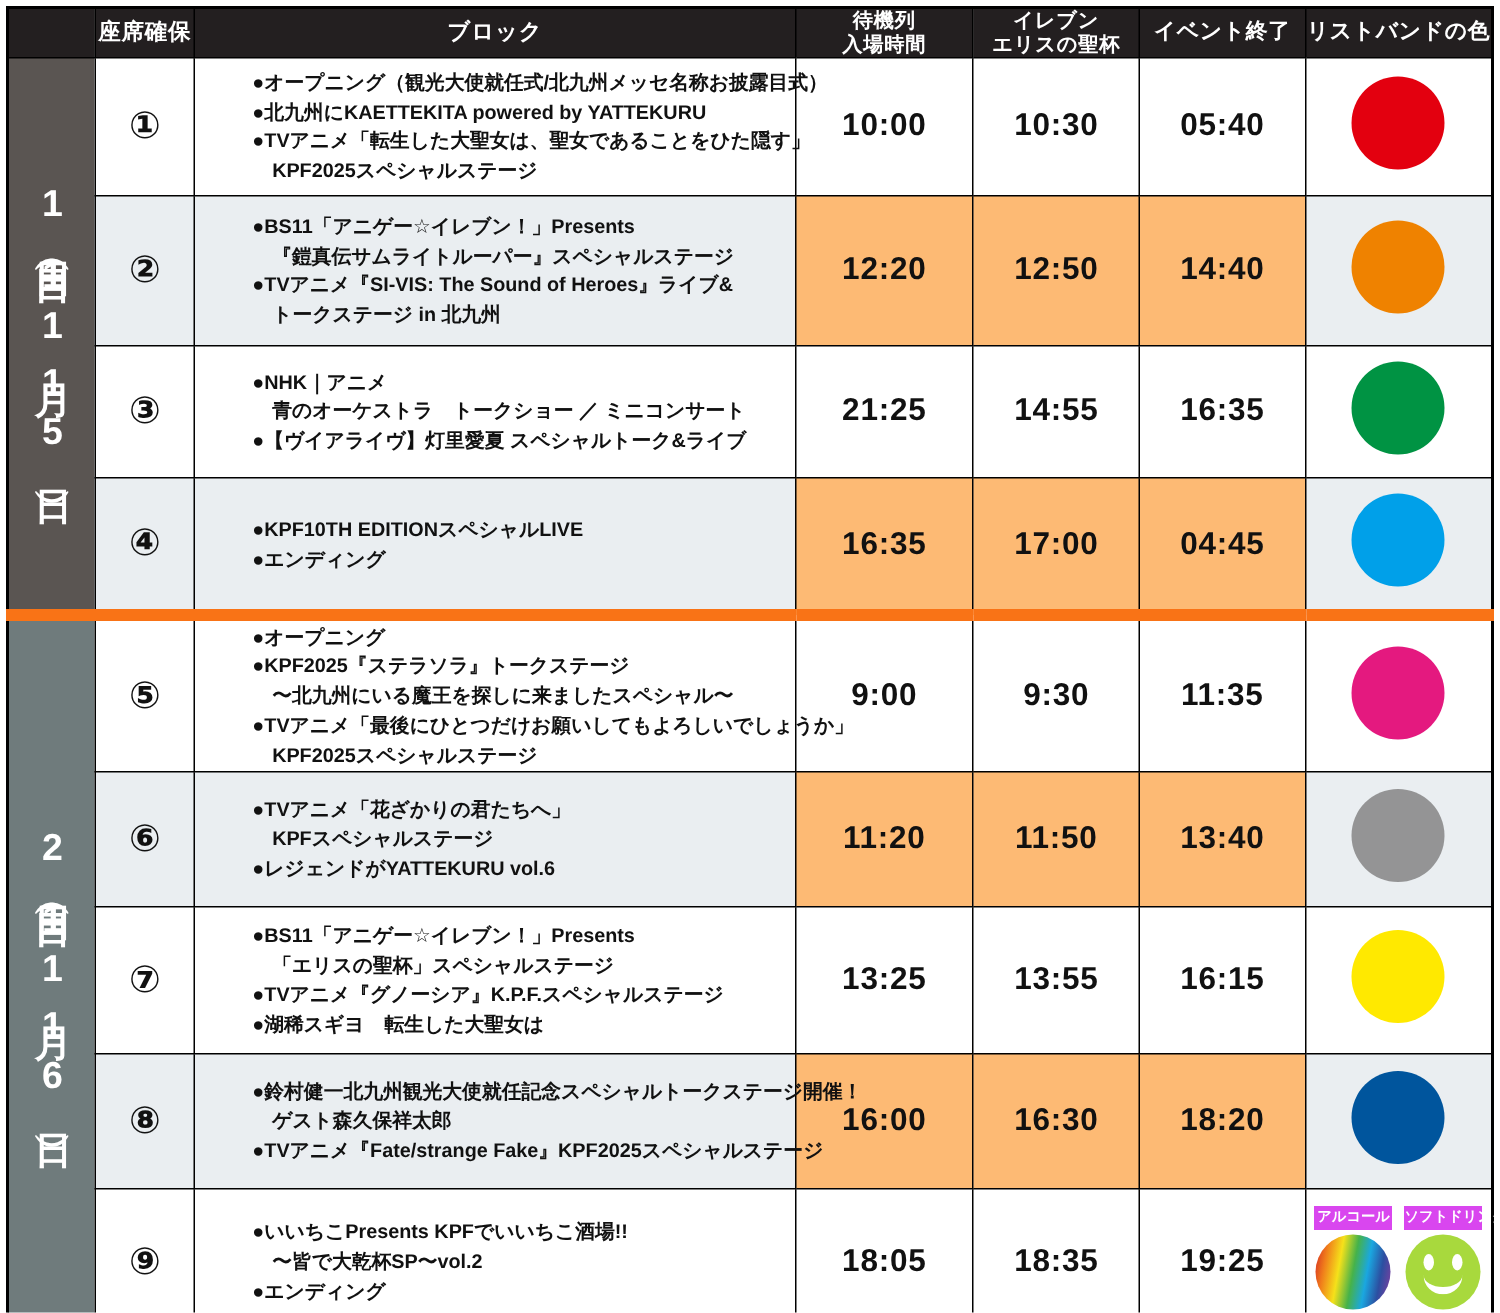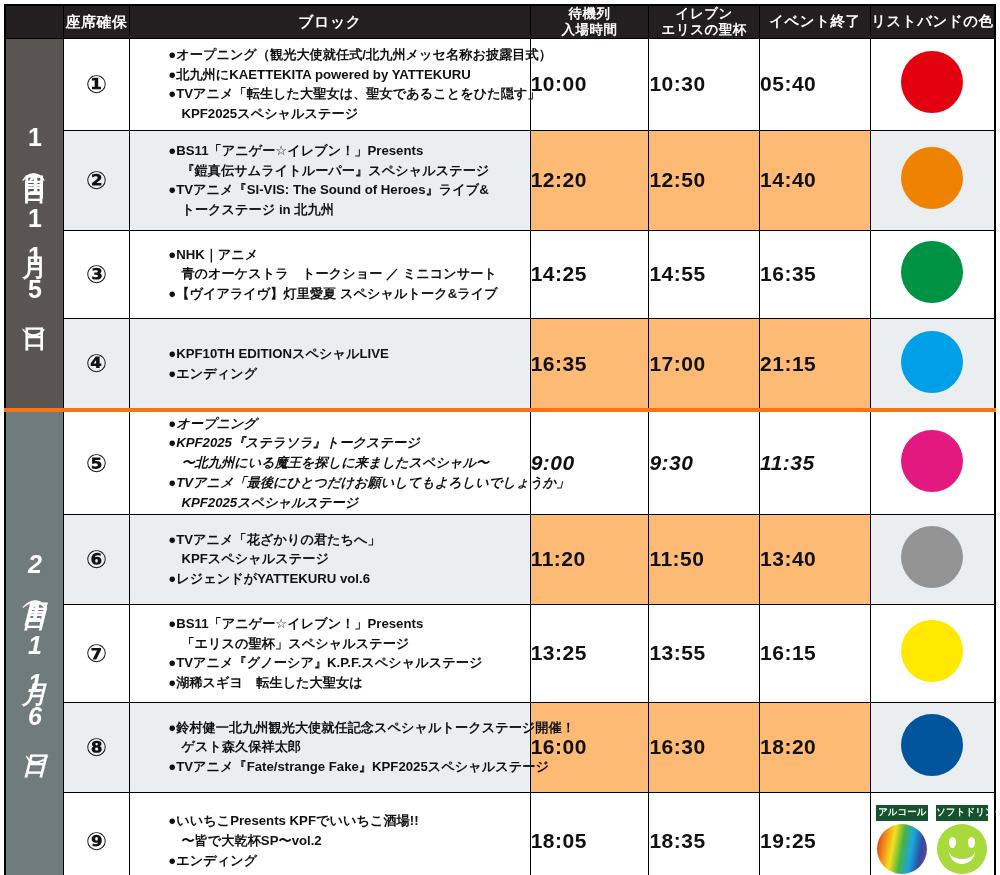--- a/index.html
+++ b/index.html
@@ -85,21 +85,21 @@
     font-size: 13.2px;
     line-height: 1.5;
     font-weight: bold;
     color: #111;
   }
   td.block.alt { background: #eaeef1; }
   td.block .line { white-space: nowrap; margin-left: 38px; }
 
   
   td.time {
-    text-align: left;
+    text-align: center;
     vertical-align: middle;
     font-size: 21px;
     font-weight: bold;
     background: #ffffff;
     color: #111;
     letter-spacing: 0.5px;
   }
   td.time.alt { background: #fdba74; }
 
   
@@ -115,21 +115,21 @@
     display: inline-block;
   }
   .dual {
     display: flex;
     justify-content: center;
     align-items: flex-start;
     gap: 8px;
   }
   .dual .item { width: 52px; }
   .dual .cap {
-    background: #14532d;
+    background: #d946ef;
     color: #fff;
     font-size: 9.5px;
     font-weight: bold;
     padding: 1px 0 2px;
     letter-spacing: 0px;
     margin-bottom: 3px;
     white-space: nowrap;
   }
   .dot-sm {
     width: 50px; height: 50px;
@@ -148,21 +148,21 @@
   }
   .smiley .eye.l { left: 12px; }
   .smiley .eye.r { right: 12px; }
   .smiley .mouth {
     position: absolute; width: 26px; height: 13px;
     border-bottom: 5px solid #ffffff;
     border-radius: 0 0 26px 26px;
     left: 12px; bottom: 10px;
   }
   
-  tr.day-break > td { border-top: 4px solid #f97316; font-style: italic; }
+  tr.day-break > td { border-top: 8px solid #f97316; }
   table.schedule { border: 2px solid #000; }
 </style>
 </head>
 <body>
 
 <div id="sheet">
   <table class="schedule">
     <colgroup>
       <col style="width:58px">
         <col style="width:66px">
@@ -217,34 +217,34 @@
           <td class="time alt">14:40</td>
           <td class="band alt"><span class="dot" style="background: rgb(239, 130, 0);"></span></td>
         </tr>
         <tr style="height: 88px;">
           <td class="seat"><span class="circnum">③</span></td>
           <td class="block">
             <div class="line">●NHK｜アニメ</div>
             <div class="line">　青のオーケストラ　トークショー ／ ミニコンサート</div>
             <div class="line">●【ヴイアライヴ】灯里愛夏 スペシャルトーク&amp;ライブ</div>
           </td>
-          <td class="time">14:25</td>
+          <td class="time">21:25</td>
           <td class="time">14:55</td>
           <td class="time">16:35</td>
           <td class="band"><span class="dot" style="background: rgb(0, 147, 67);"></span></td>
         </tr>
         <tr style="height: 92px;">
           <td class="seat alt"><span class="circnum">④</span></td>
           <td class="block alt">
             <div class="line">●KPF10TH EDITIONスペシャルLIVE</div>
             <div class="line">●エンディング</div>
           </td>
           <td class="time alt">16:35</td>
           <td class="time alt">17:00</td>
-          <td class="time alt">21:15</td>
+          <td class="time alt">04:45</td>
           <td class="band alt"><span class="dot" style="background: rgb(0, 160, 233);"></span></td>
         </tr>
         <tr class="day-break" style="height: 104px;">
           <td class="daycell day2" rowspan="5" style="background: rgb(111, 123, 124);"><span class="vtext">2日目（11月16日）</span></td>
           <td class="seat"><span class="circnum">⑤</span></td>
           <td class="block">
             <div class="line">●オープニング</div>
             <div class="line">●KPF2025『ステラソラ』トークステージ</div>
             <div class="line">　〜北九州にいる魔王を探しに来ましたスペシャル〜</div>
             <div class="line">●TVアニメ「最後にひとつだけお願いしてもよろしいでしょうか」</div>

